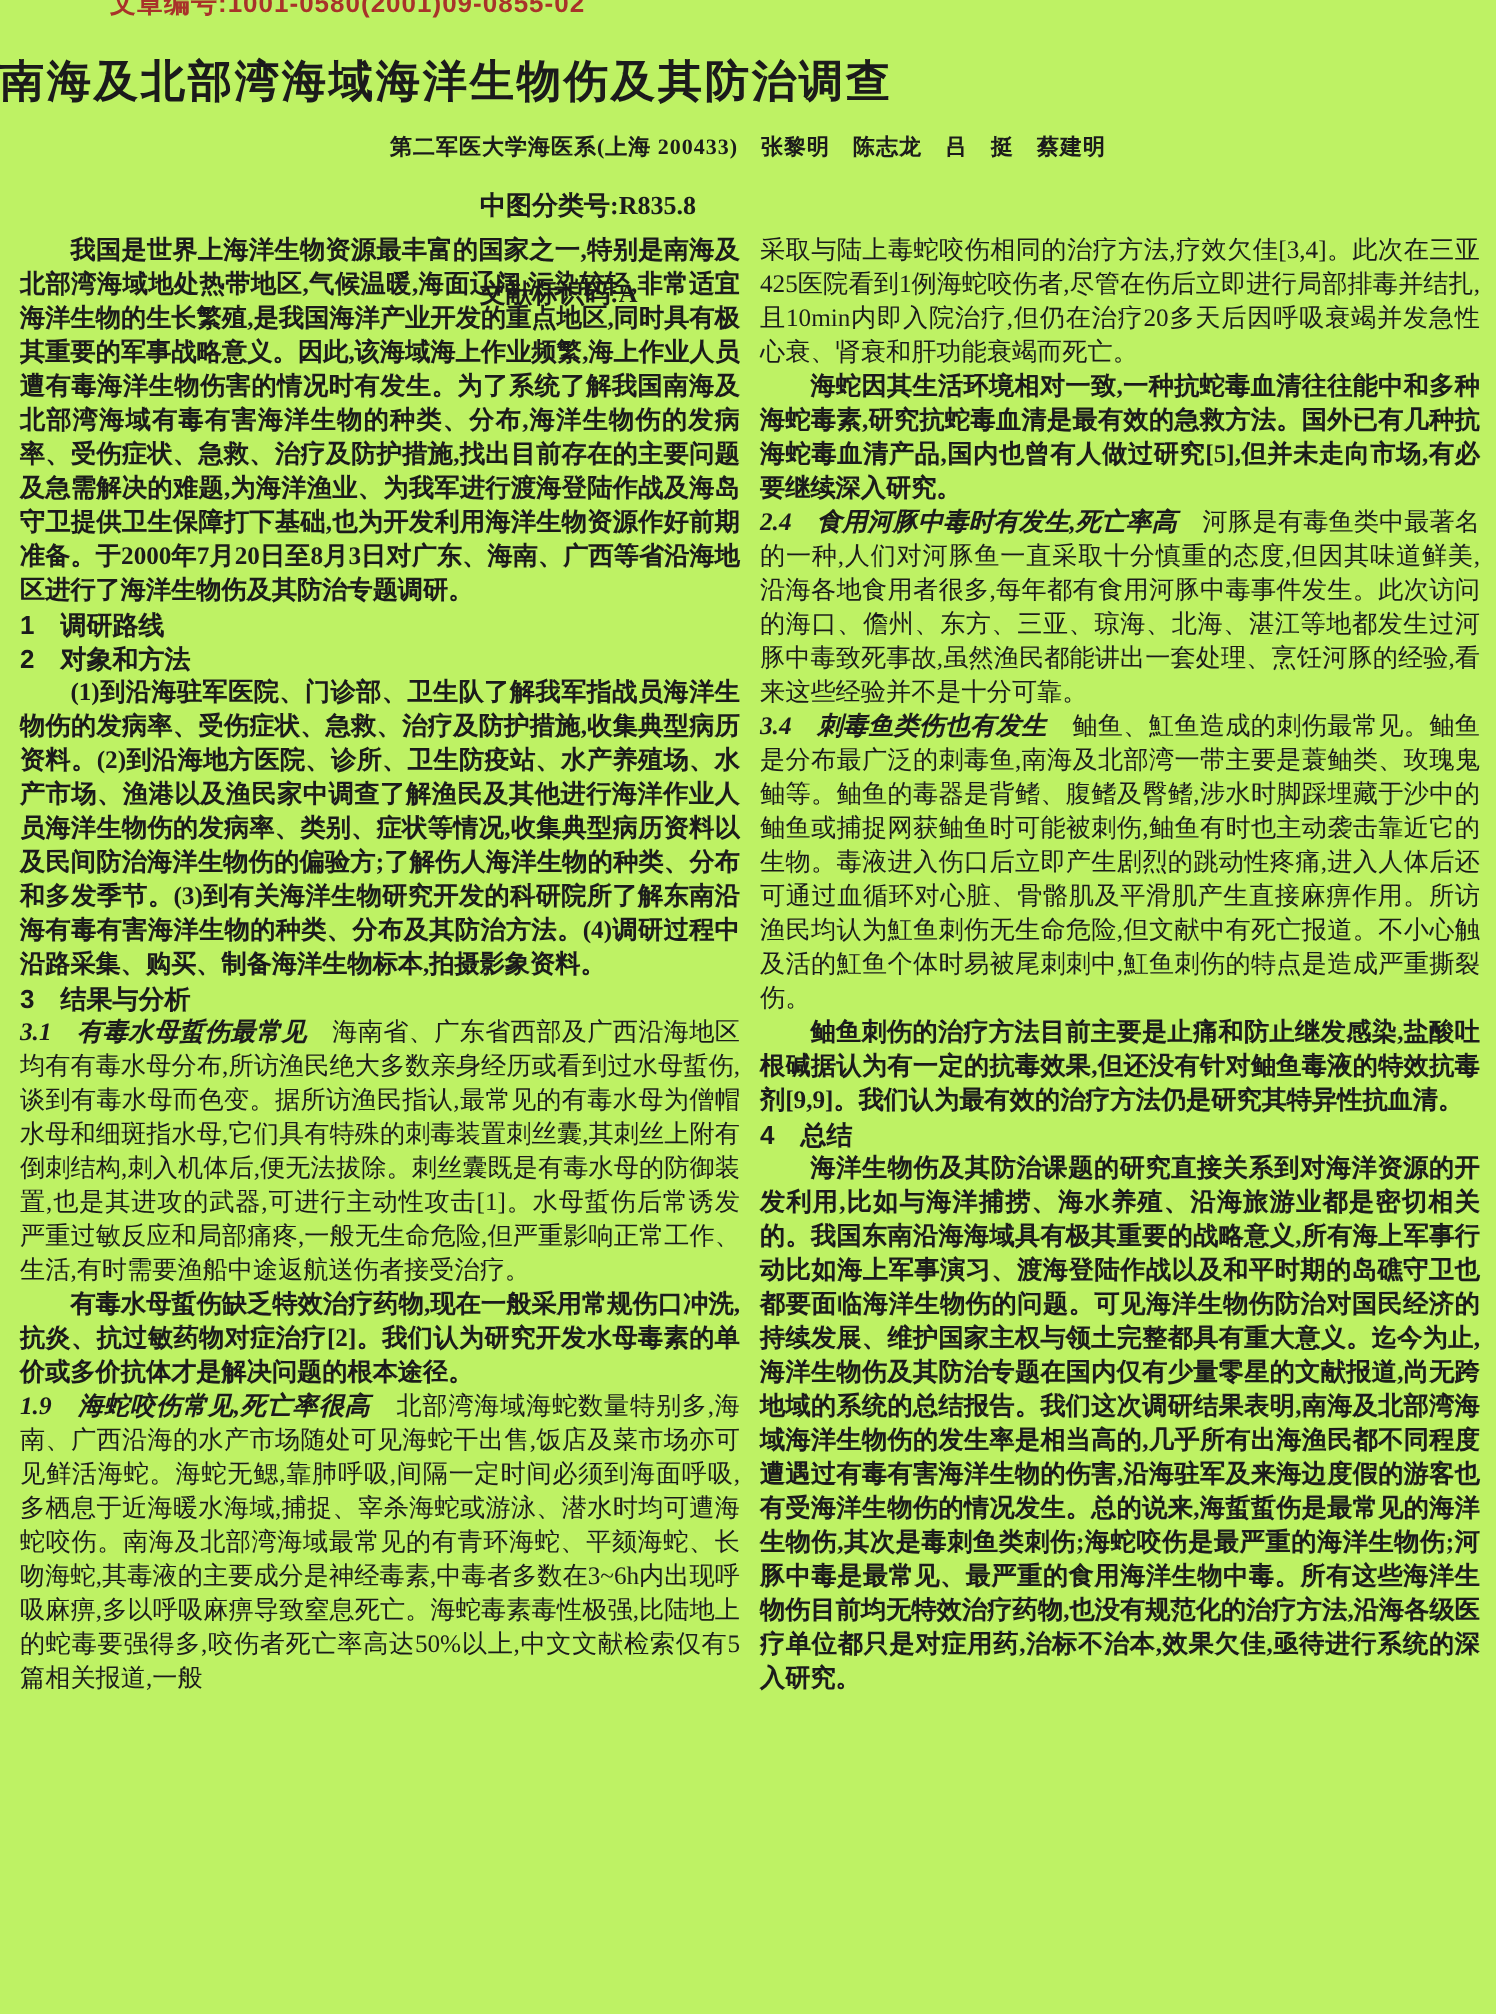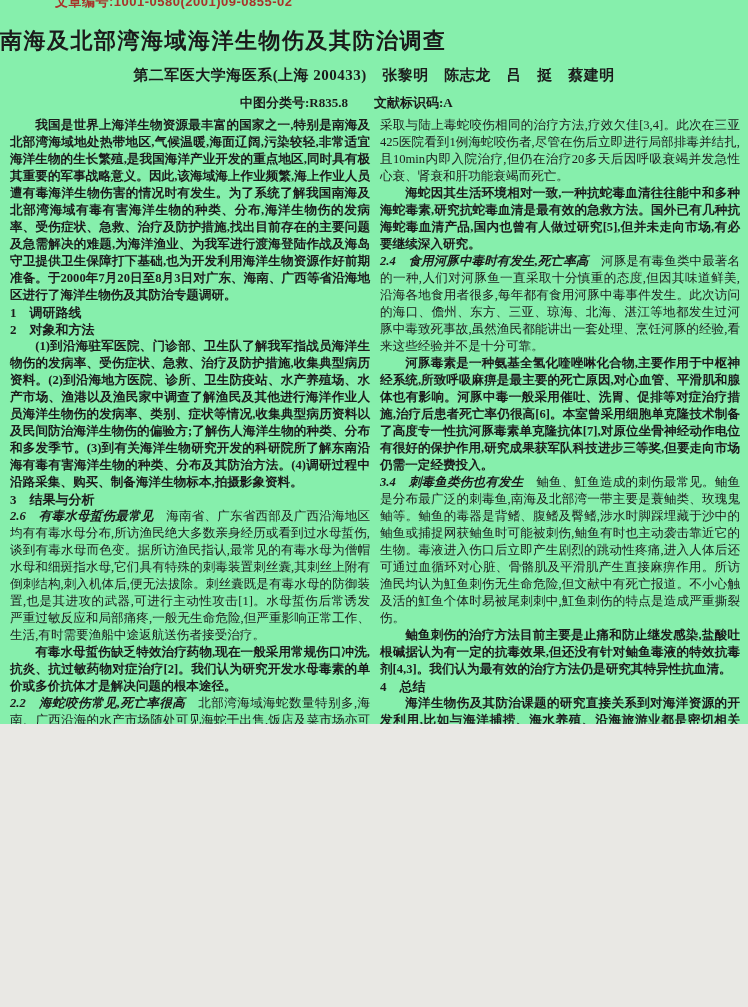--- a/index.html
+++ b/index.html
@@ -1,19 +1,19 @@
 <!DOCTYPE html>
 <html lang="zh"><head>
 <meta charset="utf-8">
 <style>
   html,body{margin:0;padding:0;background:#e9e8e4;}
   .page{
     position:relative;
-    width:748px;height:724px;
-    background:#86efac;
+    width:748px;height:1007px;
+    background:#bef264;
     overflow:hidden;
     color:#1b1b1b;
     font-family:"Liberation Serif", serif;
   }
   .artnum{
     position:absolute;top:-7px;left:55px;
     font-family:"Liberation Sans", sans-serif;
     font-size:13px;font-weight:bold;
     color:#a8332a;
     letter-spacing:.5px;
@@ -22,46 +22,46 @@
   .title{
     position:absolute;top:26px;left:0;right:0;
     margin:0;text-align:left;
     font-family:"Liberation Sans", sans-serif;
     font-size:22px;font-weight:bold;
     letter-spacing:1.5px;
   }
   .byline{
     position:absolute;top:66px;left:0;right:0;
     text-align:center;
-    font-size:15px;font-weight:bold;
+    font-size:11px;font-weight:bold;
     letter-spacing:.5px;
   }
   .meta{
     position:absolute;top:94px;left:240px;
     display:flex;gap:26px;
-    font-size:13px;font-weight:bold;
+    font-size:13px;font-weight:bold;flex-direction:column;
   }
   .cols{
     position:absolute;top:117px;left:10px;
     width:730px;
     display:flex;gap:10px;
   }
   .col{
     width:360px;
     font-size:12.6px;
     line-height:17px;
     text-align:justify;
     text-justify:inter-ideograph;
   }
   .col p{margin:0;}
   .col p.p{text-indent:2em;font-weight:bold;}
   .col p.cont{text-indent:0;}
   .col p.h{
     text-indent:0;
-    font-family:Liberation Serif, serif;
+    font-family:Liberation Sans, sans-serif;
     font-weight:bold;
     font-size:13px;
   }
   .col p.s{text-indent:0;}
   .lead{
     font-weight:bold;
     font-style:italic;
   }
 </style>
 </head>
@@ -75,28 +75,27 @@
     <span>中图分类号:R835.8</span>
     <span>文献标识码:A</span>
   </div>
   <div class="cols">
     <div class="col" id="col-left">
         <p class="p">我国是世界上海洋生物资源最丰富的国家之一,特别是南海及北部湾海域地处热带地区,气候温暖,海面辽阔,污染较轻,非常适宜海洋生物的生长繁殖,是我国海洋产业开发的重点地区,同时具有极其重要的军事战略意义。因此,该海域海上作业频繁,海上作业人员遭有毒海洋生物伤害的情况时有发生。为了系统了解我国南海及北部湾海域有毒有害海洋生物的种类、分布,海洋生物伤的发病率、受伤症状、急救、治疗及防护措施,找出目前存在的主要问题及急需解决的难题,为海洋渔业、为我军进行渡海登陆作战及海岛守卫提供卫生保障打下基础,也为开发利用海洋生物资源作好前期准备。于2000年7月20日至8月3日对广东、海南、广西等省沿海地区进行了海洋生物伤及其防治专题调研。</p>
         <p class="h">1　调研路线</p>
         <p class="h">2　对象和方法</p>
         <p class="p">(1)到沿海驻军医院、门诊部、卫生队了解我军指战员海洋生物伤的发病率、受伤症状、急救、治疗及防护措施,收集典型病历资料。(2)到沿海地方医院、诊所、卫生防疫站、水产养殖场、水产市场、渔港以及渔民家中调查了解渔民及其他进行海洋作业人员海洋生物伤的发病率、类别、症状等情况,收集典型病历资料以及民间防治海洋生物伤的偏验方;了解伤人海洋生物的种类、分布和多发季节。(3)到有关海洋生物研究开发的科研院所了解东南沿海有毒有害海洋生物的种类、分布及其防治方法。(4)调研过程中沿路采集、购买、制备海洋生物标本,拍摄影象资料。</p>
         <p class="h">3　结果与分析</p>
-        <p class="s"><span class="lead">2.6　有毒水母蜇伤最常见　</span><span>海南省、广东省西部及广西沿海地区均有有毒水母分布,所访渔民绝大多数亲身经历或看到过水母蜇伤,谈到有毒水母而色变。据所访渔民指认,最常见的有毒水母为僧帽水母和细斑指水母,它们具有特殊的刺毒装置刺丝囊,其刺丝上附有倒刺结构,刺入机体后,便无法拔除。刺丝囊既是有毒水母的防御装置,也是其进攻的武器,可进行主动性攻击[1]。水母蜇伤后常诱发严重过敏反应和局部痛疼,一般无生命危险,但严重影响正常工作、生活,有时需要渔船中途返航送伤者接受治疗。</span></p>
+        <p class="s"><span class="lead">3.1　有毒水母蜇伤最常见　</span><span>海南省、广东省西部及广西沿海地区均有有毒水母分布,所访渔民绝大多数亲身经历或看到过水母蜇伤,谈到有毒水母而色变。据所访渔民指认,最常见的有毒水母为僧帽水母和细斑指水母,它们具有特殊的刺毒装置刺丝囊,其刺丝上附有倒刺结构,刺入机体后,便无法拔除。刺丝囊既是有毒水母的防御装置,也是其进攻的武器,可进行主动性攻击[1]。水母蜇伤后常诱发严重过敏反应和局部痛疼,一般无生命危险,但严重影响正常工作、生活,有时需要渔船中途返航送伤者接受治疗。</span></p>
         <p class="p">有毒水母蜇伤缺乏特效治疗药物,现在一般采用常规伤口冲洗,抗炎、抗过敏药物对症治疗[2]。我们认为研究开发水母毒素的单价或多价抗体才是解决问题的根本途径。</p>
-        <p class="s"><span class="lead">2.2　海蛇咬伤常见,死亡率很高　</span><span>北部湾海域海蛇数量特别多,海南、广西沿海的水产市场随处可见海蛇干出售,饭店及菜市场亦可见鲜活海蛇。海蛇无鳃,靠肺呼吸,间隔一定时间必须到海面呼吸,多栖息于近海暖水海域,捕捉、宰杀海蛇或游泳、潜水时均可遭海蛇咬伤。南海及北部湾海域最常见的有青环海蛇、平颏海蛇、长吻海蛇,其毒液的主要成分是神经毒素,中毒者多数在3~6h内出现呼吸麻痹,多以呼吸麻痹导致窒息死亡。海蛇毒素毒性极强,比陆地上的蛇毒要强得多,咬伤者死亡率高达50%以上,中文文献检索仅有5篇相关报道,一般</span></p>
+        <p class="s"><span class="lead">1.9　海蛇咬伤常见,死亡率很高　</span><span>北部湾海域海蛇数量特别多,海南、广西沿海的水产市场随处可见海蛇干出售,饭店及菜市场亦可见鲜活海蛇。海蛇无鳃,靠肺呼吸,间隔一定时间必须到海面呼吸,多栖息于近海暖水海域,捕捉、宰杀海蛇或游泳、潜水时均可遭海蛇咬伤。南海及北部湾海域最常见的有青环海蛇、平颏海蛇、长吻海蛇,其毒液的主要成分是神经毒素,中毒者多数在3~6h内出现呼吸麻痹,多以呼吸麻痹导致窒息死亡。海蛇毒素毒性极强,比陆地上的蛇毒要强得多,咬伤者死亡率高达50%以上,中文文献检索仅有5篇相关报道,一般</span></p>
       </div>
     <div class="col" id="col-right">
         <p class="cont">采取与陆上毒蛇咬伤相同的治疗方法,疗效欠佳[3,4]。此次在三亚425医院看到1例海蛇咬伤者,尽管在伤后立即进行局部排毒并结扎,且10min内即入院治疗,但仍在治疗20多天后因呼吸衰竭并发急性心衰、肾衰和肝功能衰竭而死亡。</p>
         <p class="p">海蛇因其生活环境相对一致,一种抗蛇毒血清往往能中和多种海蛇毒素,研究抗蛇毒血清是最有效的急救方法。国外已有几种抗海蛇毒血清产品,国内也曾有人做过研究[5],但并未走向市场,有必要继续深入研究。</p>
         <p class="s"><span class="lead">2.4　食用河豚中毒时有发生,死亡率高　</span><span>河豚是有毒鱼类中最著名的一种,人们对河豚鱼一直采取十分慎重的态度,但因其味道鲜美,沿海各地食用者很多,每年都有食用河豚中毒事件发生。此次访问的海口、儋州、东方、三亚、琼海、北海、湛江等地都发生过河豚中毒致死事故,虽然渔民都能讲出一套处理、烹饪河豚的经验,看来这些经验并不是十分可靠。</span></p>
-        <p class="p">河豚毒素是一种氨基全氢化喹唑啉化合物,主要作用于中枢神经系统,所致呼吸麻痹是最主要的死亡原因,对心血管、平滑肌和腺体也有影响。河豚中毒一般采用催吐、洗胃、促排等对症治疗措施,治疗后患者死亡率仍很高[6]。本室曾采用细胞单克隆技术制备了高度专一性抗河豚毒素单克隆抗体[7],对原位坐骨神经动作电位有很好的保护作用,研究成果获军队科技进步三等奖,但要走向市场仍需一定经费投入。</p>
         <p class="s"><span class="lead">3.4　刺毒鱼类伤也有发生　</span><span>鲉鱼、魟鱼造成的刺伤最常见。鲉鱼是分布最广泛的刺毒鱼,南海及北部湾一带主要是蓑鲉类、玫瑰鬼鲉等。鲉鱼的毒器是背鳍、腹鳍及臀鳍,涉水时脚踩埋藏于沙中的鲉鱼或捕捉网获鲉鱼时可能被刺伤,鲉鱼有时也主动袭击靠近它的生物。毒液进入伤口后立即产生剧烈的跳动性疼痛,进入人体后还可通过血循环对心脏、骨骼肌及平滑肌产生直接麻痹作用。所访渔民均认为魟鱼刺伤无生命危险,但文献中有死亡报道。不小心触及活的魟鱼个体时易被尾刺刺中,魟鱼刺伤的特点是造成严重撕裂伤。</span></p>
-        <p class="p">鲉鱼刺伤的治疗方法目前主要是止痛和防止继发感染,盐酸吐根碱据认为有一定的抗毒效果,但还没有针对鲉鱼毒液的特效抗毒剂[4,3]。我们认为最有效的治疗方法仍是研究其特异性抗血清。</p>
+        <p class="p">鲉鱼刺伤的治疗方法目前主要是止痛和防止继发感染,盐酸吐根碱据认为有一定的抗毒效果,但还没有针对鲉鱼毒液的特效抗毒剂[9,9]。我们认为最有效的治疗方法仍是研究其特异性抗血清。</p>
         <p class="h">4　总结</p>
         <p class="p">海洋生物伤及其防治课题的研究直接关系到对海洋资源的开发利用,比如与海洋捕捞、海水养殖、沿海旅游业都是密切相关的。我国东南沿海海域具有极其重要的战略意义,所有海上军事行动比如海上军事演习、渡海登陆作战以及和平时期的岛礁守卫也都要面临海洋生物伤的问题。可见海洋生物伤防治对国民经济的持续发展、维护国家主权与领土完整都具有重大意义。迄今为止,海洋生物伤及其防治专题在国内仅有少量零星的文献报道,尚无跨地域的系统的总结报告。我们这次调研结果表明,南海及北部湾海域海洋生物伤的发生率是相当高的,几乎所有出海渔民都不同程度遭遇过有毒有害海洋生物的伤害,沿海驻军及来海边度假的游客也有受海洋生物伤的情况发生。总的说来,海蜇蜇伤是最常见的海洋生物伤,其次是毒刺鱼类刺伤;海蛇咬伤是最严重的海洋生物伤;河豚中毒是最常见、最严重的食用海洋生物中毒。所有这些海洋生物伤目前均无特效治疗药物,也没有规范化的治疗方法,沿海各级医疗单位都只是对症用药,治标不治本,效果欠佳,亟待进行系统的深入研究。</p>
       </div>
   </div>
 </div>
 
 </body></html>

